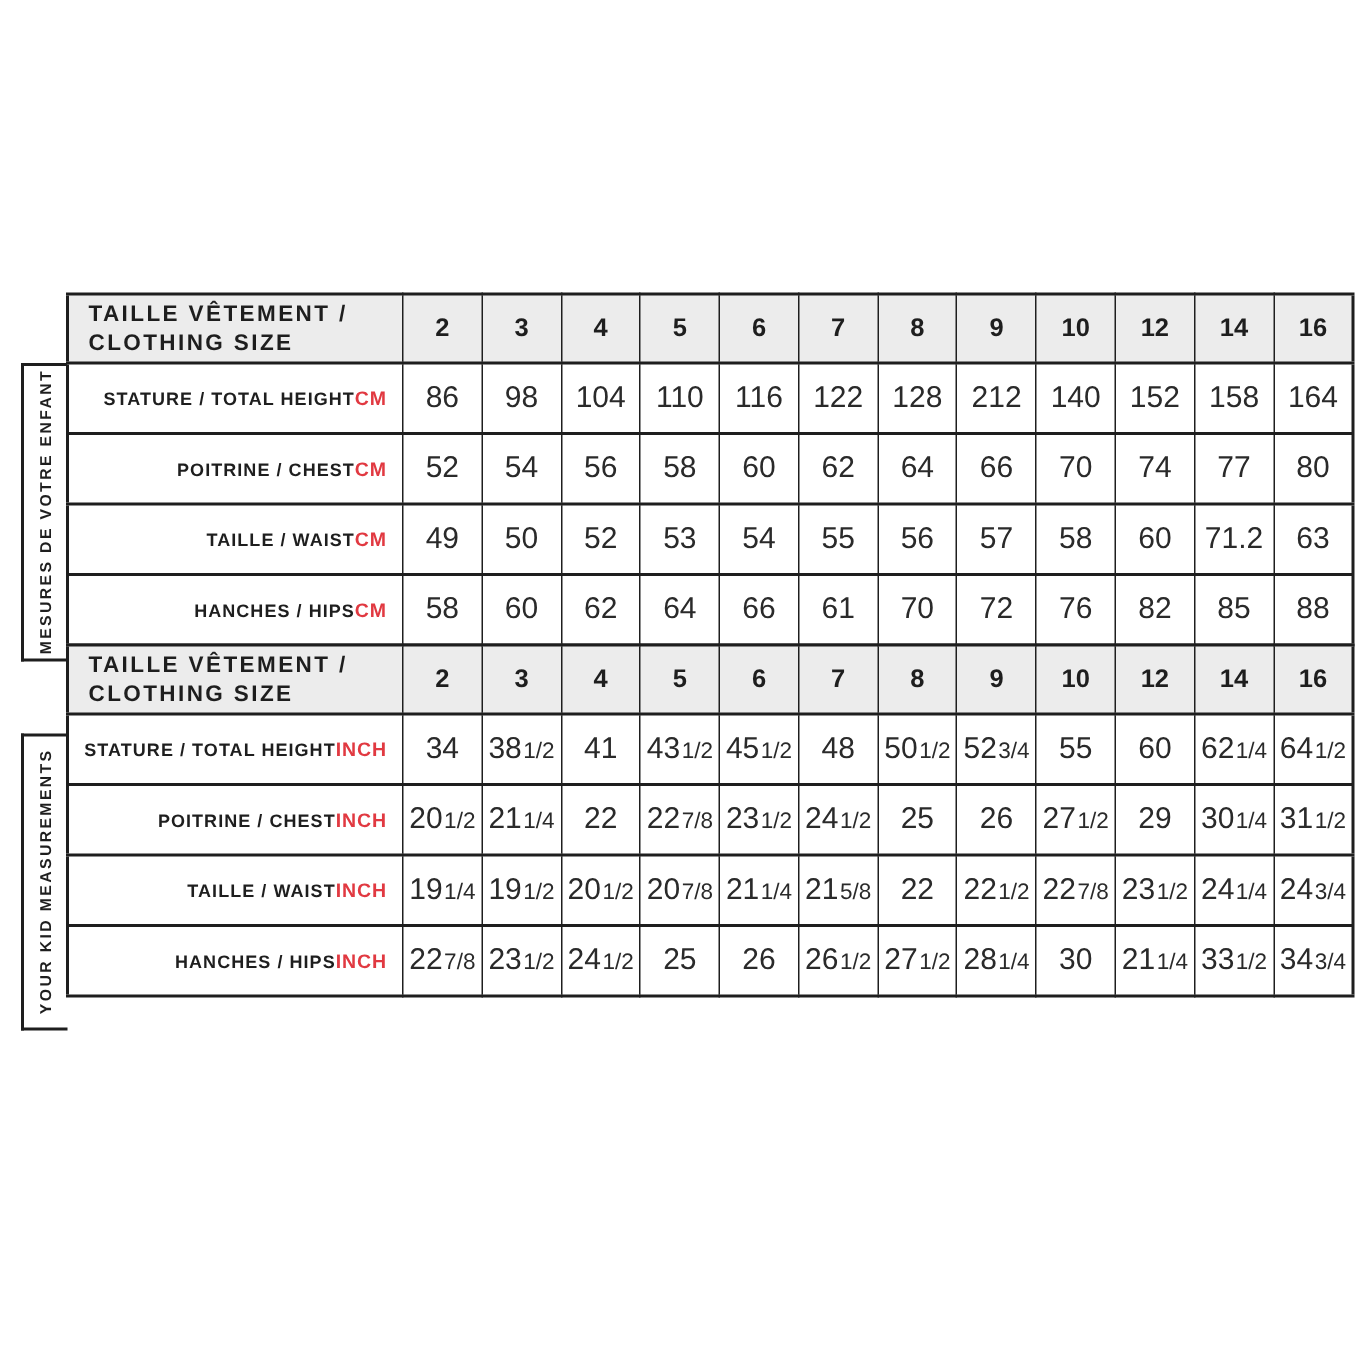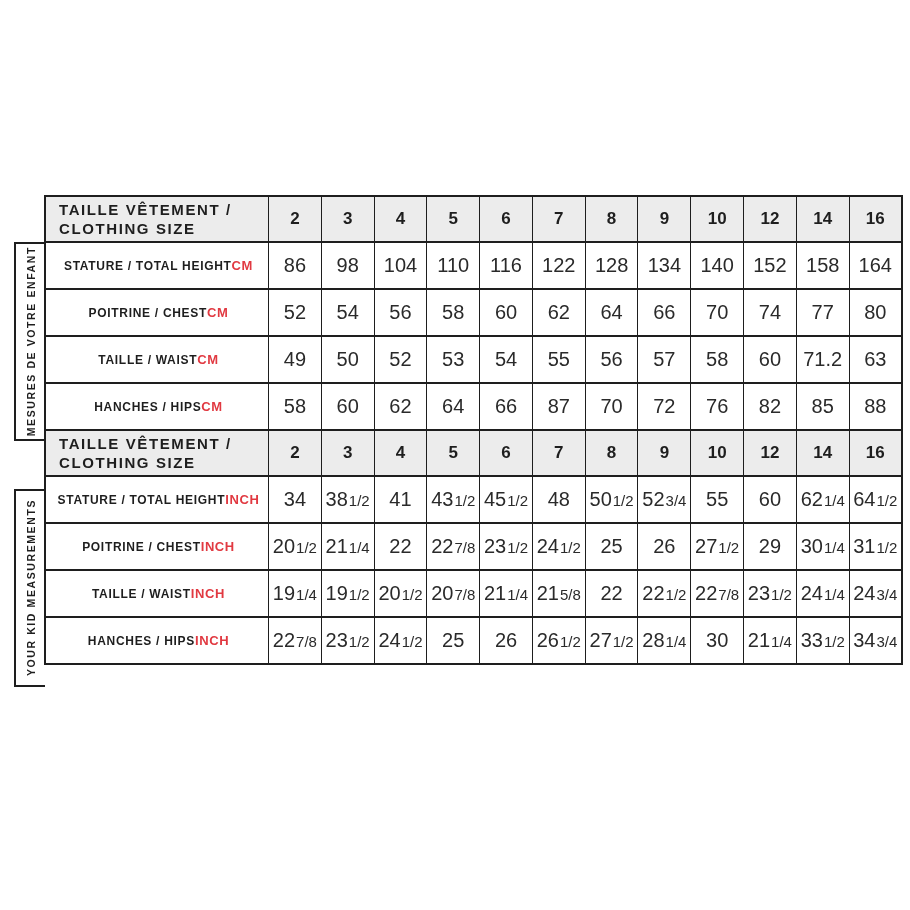--- a/index.html
+++ b/index.html
@@ -56,21 +56,21 @@
     font-size: 17px;
     font-weight: 600;
     color: var(--text, #1e1e1e);
     text-align: center;
     vertical-align: middle;
   }
   td.label-cell { vertical-align: middle; background: #ffffff; }
   .label-flex {
     display: flex;
     align-items: center;
-    justify-content: center;
+    justify-content: flex-end;
     padding: 0 10px 0 13px;
   }
   .row-label {
     font-size: 12px;
     font-weight: 700;
     letter-spacing: 0.7px;
     color: var(--text, #1e1e1e);
     white-space: nowrap;
   }
   .row-unit {
@@ -153,21 +153,21 @@
                 <span class="row-unit">CM</span>
               </div>
             </td>
             <td class="value-cell"><span class="num">86</span></td>
             <td class="value-cell"><span class="num">98</span></td>
             <td class="value-cell"><span class="num">104</span></td>
             <td class="value-cell"><span class="num">110</span></td>
             <td class="value-cell"><span class="num">116</span></td>
             <td class="value-cell"><span class="num">122</span></td>
             <td class="value-cell"><span class="num">128</span></td>
-            <td class="value-cell"><span class="num">134</span></td>
+            <td class="value-cell"><span class="num">212</span></td>
             <td class="value-cell"><span class="num">140</span></td>
             <td class="value-cell"><span class="num">152</span></td>
             <td class="value-cell"><span class="num">158</span></td>
             <td class="value-cell"><span class="num">164</span></td>
           </tr>
           <tr class="data-row">
             <td class="label-cell col-label">
               <div class="label-flex">
                 <span class="row-label">POITRINE / CHEST</span>
                 <span class="row-unit">CM</span>
@@ -211,21 +211,21 @@
               <div class="label-flex">
                 <span class="row-label">HANCHES / HIPS</span>
                 <span class="row-unit">CM</span>
               </div>
             </td>
             <td class="value-cell"><span class="num">58</span></td>
             <td class="value-cell"><span class="num">60</span></td>
             <td class="value-cell"><span class="num">62</span></td>
             <td class="value-cell"><span class="num">64</span></td>
             <td class="value-cell"><span class="num">66</span></td>
-            <td class="value-cell"><span class="num">87</span></td>
+            <td class="value-cell"><span class="num">61</span></td>
             <td class="value-cell"><span class="num">70</span></td>
             <td class="value-cell"><span class="num">72</span></td>
             <td class="value-cell"><span class="num">76</span></td>
             <td class="value-cell"><span class="num">82</span></td>
             <td class="value-cell"><span class="num">85</span></td>
             <td class="value-cell"><span class="num">88</span></td>
           </tr>
         </tbody>
       </table>
     <table class="size-table" id="size-table-1">

